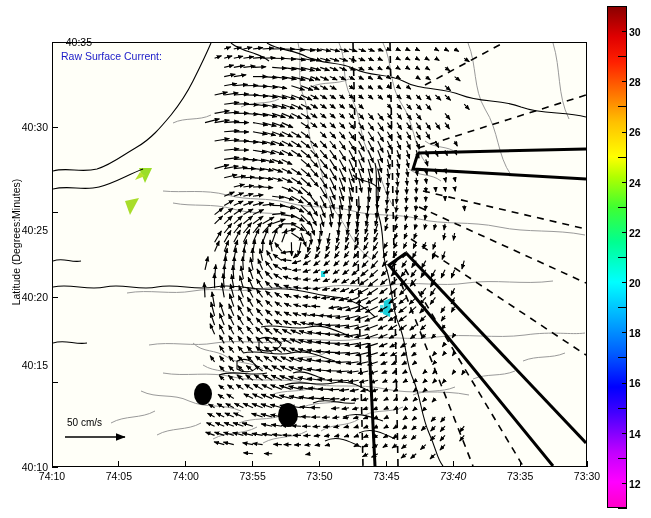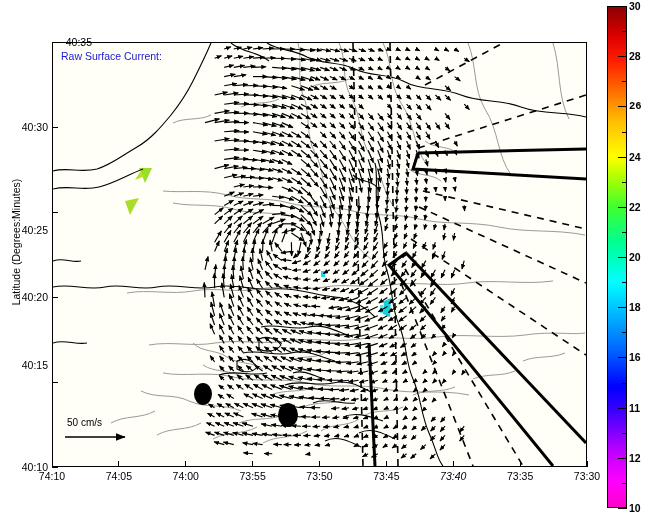--- a/index.html
+++ b/index.html
@@ -51,21 +51,21 @@
           #00ff90 53%,
           #40ff30 60%,  
           #b0ff00 66%,
           #ffff00 70%,  
           #ffc000 77%,
           #ff7000 83%,
           #ff2000 89%,  
           #e00000 94%,
           #8b0000 100%);}
   .cbtick{position:absolute;left:629px;font-size:10.5px;color:#000;font-weight:bold;
-          transform:translateY(-50%);}
+          transform:translateY(-50%);margin-top:26px;}
   .cbmark{position:absolute;left:618px;width:9px;height:1px;background:#000;}
 </style>
 </head>
 <body>
 
 <div id="root">
 
 
   <div id="plot">
 
@@ -1275,33 +1275,33 @@
     </div>
 
   <div class="ylabel">Latitude (Degrees:Minutes)</div>
 
   <div id="cbar"></div>
   <div id="cbticks">
       <div class="cbtick" style="top: 6px;">30</div>
       <div class="cbmark" style="top: 6px;"></div>
       <div class="cbtick" style="top: 56.2px;">28</div>
       <div class="cbmark" style="top: 56.2px;"></div>
-      <div class="cbtick" style="top: 106.4px; font-family: Liberation Mono, monospace;">26</div>
+      <div class="cbtick" style="top: 106.4px;">26</div>
       <div class="cbmark" style="top: 106.4px;"></div>
       <div class="cbtick" style="top: 156.6px;">24</div>
       <div class="cbmark" style="top: 156.6px;"></div>
       <div class="cbtick" style="top: 206.8px;">22</div>
       <div class="cbmark" style="top: 206.8px;"></div>
       <div class="cbtick" style="top: 257px;">20</div>
       <div class="cbmark" style="top: 257px;"></div>
       <div class="cbtick" style="top: 307.2px;">18</div>
       <div class="cbmark" style="top: 307.2px;"></div>
       <div class="cbtick" style="top: 357.4px;">16</div>
       <div class="cbmark" style="top: 357.4px;"></div>
-      <div class="cbtick" style="top: 407.6px;">11</div>
+      <div class="cbtick" style="top: 407.6px;">14</div>
       <div class="cbmark" style="top: 407.6px;"></div>
       <div class="cbtick" style="top: 457.8px;">12</div>
       <div class="cbmark" style="top: 457.8px;"></div>
       <div class="cbtick" style="top: 508px;">10</div>
       <div class="cbmark" style="top: 508px;"></div>
       <div style="position: absolute; left: 622px; top: 482.9px; width: 5px; height: 1px; background: rgb(0, 0, 0);"></div>
       <div style="position: absolute; left: 622px; top: 432.7px; width: 5px; height: 1px; background: rgb(0, 0, 0);"></div>
       <div style="position: absolute; left: 622px; top: 382.5px; width: 5px; height: 1px; background: rgb(0, 0, 0);"></div>
       <div style="position: absolute; left: 622px; top: 332.3px; width: 5px; height: 1px; background: rgb(0, 0, 0);"></div>
       <div style="position: absolute; left: 622px; top: 282.1px; width: 5px; height: 1px; background: rgb(0, 0, 0);"></div>

